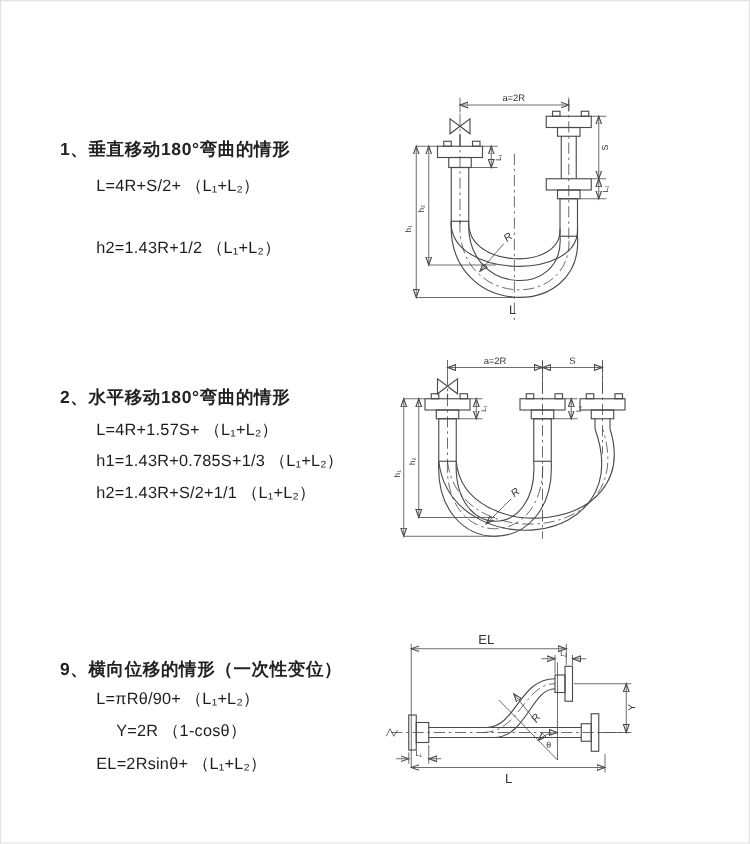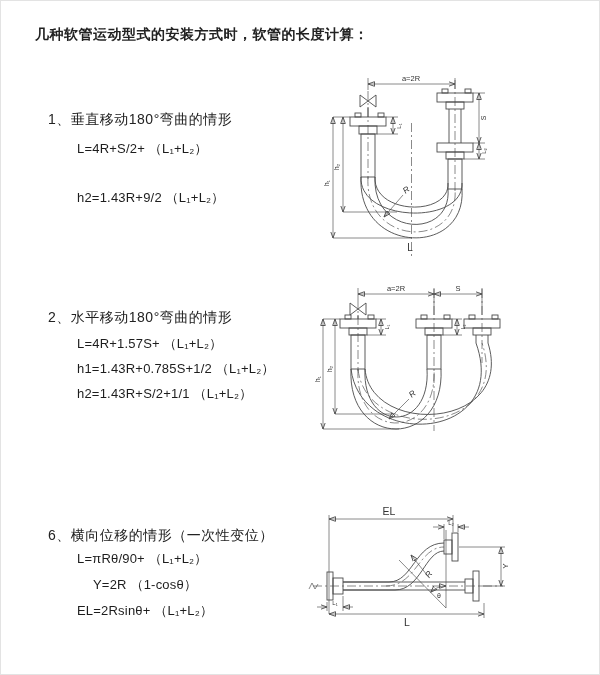--- a/index.html
+++ b/index.html
@@ -1,47 +1,46 @@
 <!DOCTYPE html>
 <html><head>
 <meta charset="utf-8">
 <style>
   html,body{margin:0;padding:0;background:#fff;}
   .page{position:relative;width:600px;height:675px;background:#fff;
         border:1px solid #e3e3e3;box-sizing:border-box;overflow:hidden;
         font-family:"Liberation Sans","DejaVu Sans",sans-serif;color:#222;}
   .txt{position:absolute;white-space:nowrap;line-height:18px;}
   .title{font-size:14px;font-weight:bold;letter-spacing:.5px;}
-  .head{font-size:14px;font-weight:normal;letter-spacing:.5px;}
+  .head{font-size:14px;font-weight:bold;letter-spacing:.5px;}
   .formula{font-size:13px;font-weight:normal;letter-spacing:.2px;color:#1d1d1d;}
   svg.dwg{position:absolute;}
   .dwg path,.dwg line,.dwg rect,.dwg polyline,.dwg polygon{fill:none;stroke:#4a4a4a;stroke-width:.9;}
   .dwg .thin{stroke-width:.65;}
   .dwg .cl{stroke-width:.65;stroke-dasharray:9 3 2 3;}
   .dwg text{fill:#333;stroke:none;font-family:"Liberation Sans","DejaVu Sans",sans-serif;}
   .dwg .lbl{font-weight:normal;}
   .dwg .it{font-style:italic;}
 </style>
 </head>
 <body>
 
 <div class="page">
 
-  <div class="txt title" style="left:34px;top:24px">几种软管运动型式的安装方式时，软管的长度计算：</div>
 
   <div class="txt head" style="left:47px;top:109px">1、垂直移动180°弯曲的情形</div>
   <div class="txt formula" style="left:76px;top:139px">L=4R+S/2+ （L₁+L₂）</div>
-  <div class="txt formula" style="left:76px;top:188px">h2=1.43R+9/2 （L₁+L₂）</div>
+  <div class="txt formula" style="left:76px;top:188px">h2=1.43R+1/2 （L₁+L₂）</div>
 
   <div class="txt head" style="left:47px;top:307px">2、水平移动180°弯曲的情形</div>
   <div class="txt formula" style="left:76px;top:334px">L=4R+1.57S+ （L₁+L₂）</div>
-  <div class="txt formula" style="left:76px;top:359px">h1=1.43R+0.785S+1/2 （L₁+L₂）</div>
+  <div class="txt formula" style="left:76px;top:359px">h1=1.43R+0.785S+1/3 （L₁+L₂）</div>
   <div class="txt formula" style="left:76px;top:384px">h2=1.43R+S/2+1/1 （L₁+L₂）</div>
 
-  <div class="txt head" style="left:47px;top:525px">6、横向位移的情形（一次性变位）</div>
+  <div class="txt head" style="left:47px;top:525px">9、横向位移的情形（一次性变位）</div>
   <div class="txt formula" style="left:76px;top:549px">L=πRθ/90+ （L₁+L₂）</div>
   <div class="txt formula" style="left:92px;top:575px">Y=2R （1-cosθ）</div>
   <div class="txt formula" style="left:76px;top:601px">EL=2Rsinθ+ （L₁+L₂）</div>
 
   <svg class="dwg" style="left:310px;top:70px" width="280" height="190" viewBox="0 0 280 190">
     <defs>
       <pattern id="hatch" width="5" height="5" patternUnits="userSpaceOnUse">
         <path d="M0,5 L5,0 M0,0 L5,5" stroke="#6f6f6f" stroke-width="0.6"></path>
       </pattern>
       <marker id="arr" markerWidth="8" markerHeight="6" refX="6.5" refY="3" orient="auto-start-reverse" markerUnits="userSpaceOnUse">

